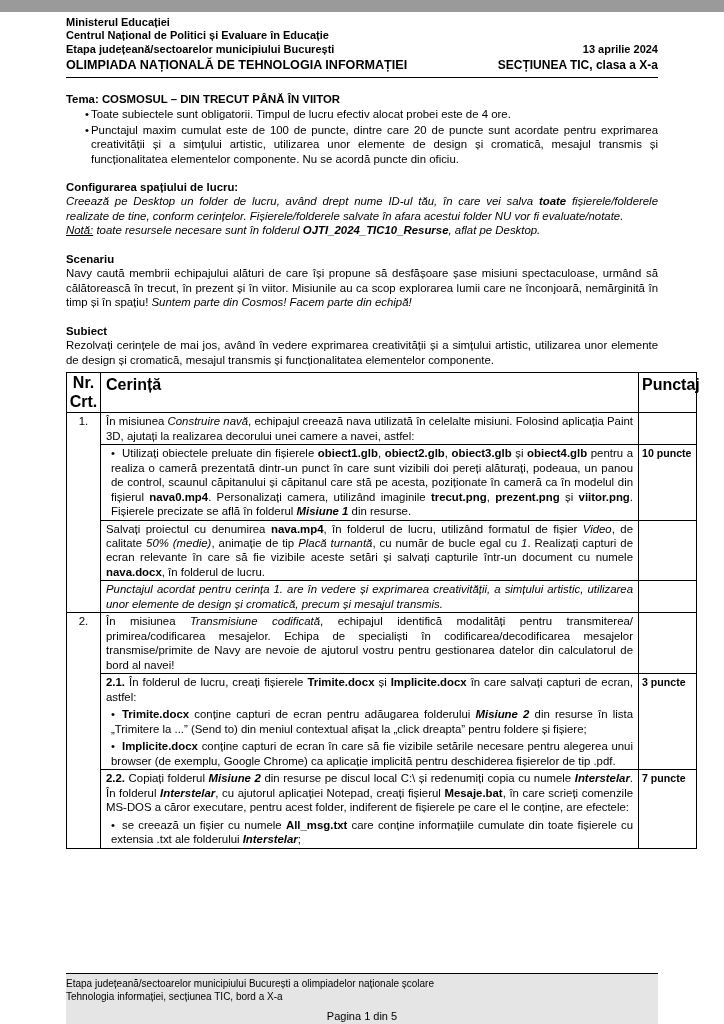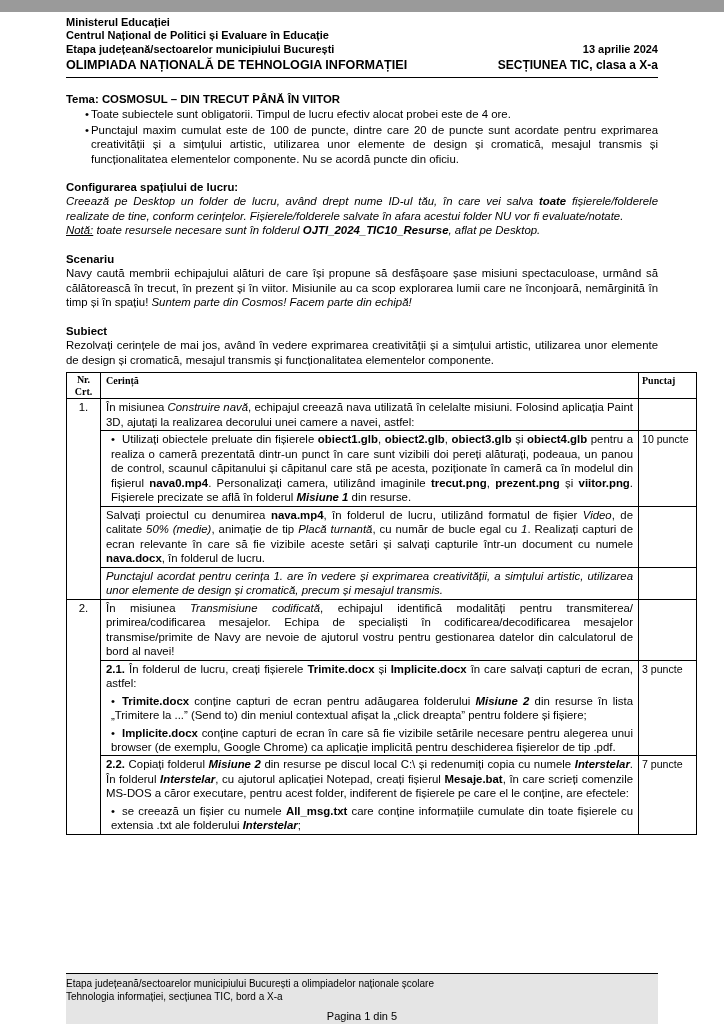--- a/index.html
+++ b/index.html
@@ -24,24 +24,24 @@
   .tema { margin-top: 14px; }
   .tema-line { font-weight: bold; }
   .lead-bullet { display: flex; margin-top: 1px; }
   .lead-bullet .dot { flex: 0 0 25px; padding-left: 19px; }
   .lead-bullet .btxt { flex: 1; }
 
   .h { font-weight: bold; margin-top: 14px; }
 
   table.tasks { border-collapse: collapse; width: 630px; margin-top: 5px; table-layout: fixed; }
   .tasks th, .tasks td { border: 1px solid #000; vertical-align: top; padding: 1px 5px; }
-  .tasks th { text-align: left; padding-top: 2px; padding-bottom: 2px; font-size: 10px; font-family: Liberation Serif, serif; }
+  .tasks th { text-align: left; padding-top: 2px; padding-bottom: 2px; font-size: 16px; }
   th.numh { text-align: center; padding: 1px 1px; line-height: 1.15; }
   td.num { text-align: center; padding-left: 1px; padding-right: 1px; }
-  td.pts { font-weight: normal; font-size: 10.6px; padding: 2px 2px 2px 3px; white-space: nowrap; overflow: hidden; }
+  td.pts { font-weight: bold; font-size: 10.6px; padding: 2px 2px 2px 3px; white-space: nowrap; overflow: hidden; }
   th.ptsh { padding-left: 3px; }
   .cellp { margin: 0; }
   .cellp + .cellp { margin-top: 3px; }
   .tbullet { padding-left: 5px; }
   .tdot { padding-right: 7px; }
 
   .footer { position: absolute; left: 66px; bottom: 12px; width: 592px; background: #e5e5e5; }
   .f-rule { border-top: 1px solid #000; margin-bottom: 3px; }
   .f-line { font-size: 10px; line-height: 1.32; }
   .f-page { font-size: 11px; text-align: center; margin-top: 7px; }

